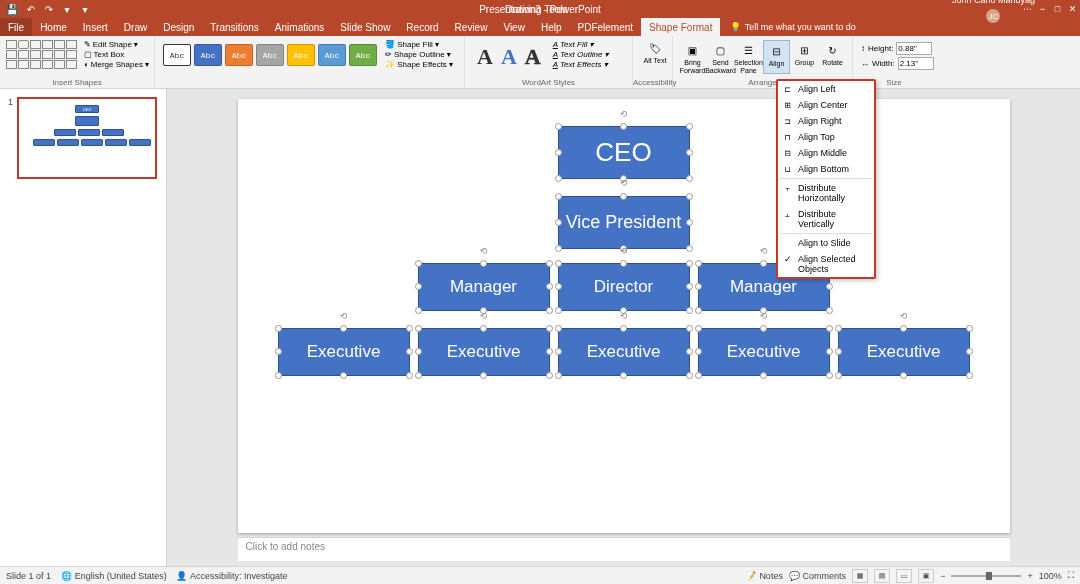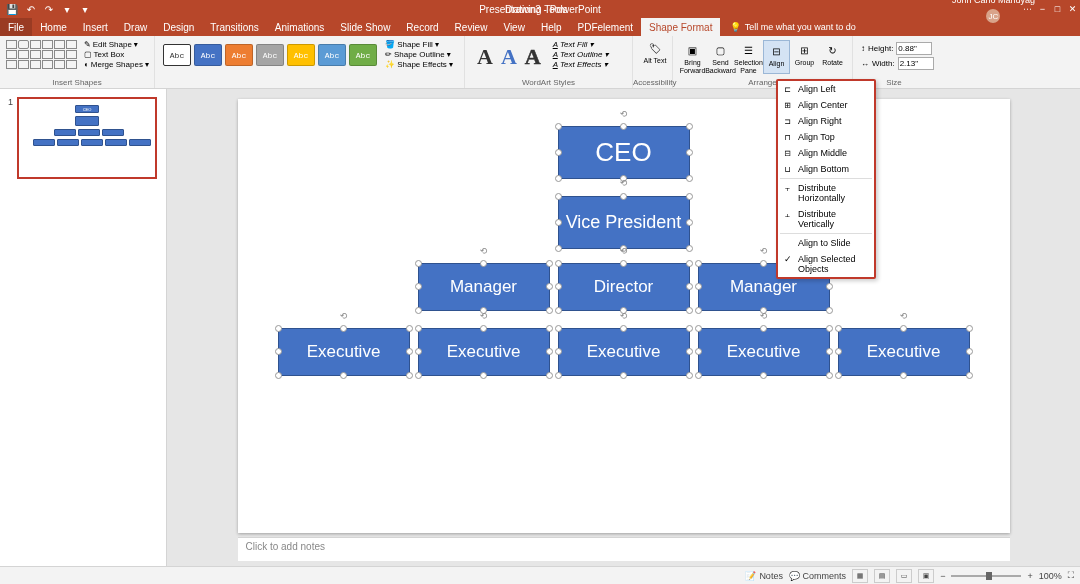--- a/index.html
+++ b/index.html
@@ -422,20 +422,25 @@
           <span class="handle" style="top:50%;margin-top:-4px;right:-4px;"></span>
       </div>
     </div>
     <div class="notes-panel">
       <span>Click to add notes</span>
     </div>
   </div>
 </div>
 
 <div class="statusbar">
+  <div class="status-left">
+    <span>Slide 1 of 1</span>
+    <span>🌐 <span>English (United States)</span></span>
+    <span>👤 <span>Accessibility: Investigate</span></span>
+  </div>
   <div class="status-right">
     <span>📝 <span>Notes</span></span>
     <span>💬 <span>Comments</span></span>
     <span class="view-btn">▦</span>
     <span class="view-btn">▤</span>
     <span class="view-btn">▭</span>
     <span class="view-btn">▣</span>
     <span>−</span>
     <div class="zoom-slider">
         <div class="zoom-thumb"></div>

